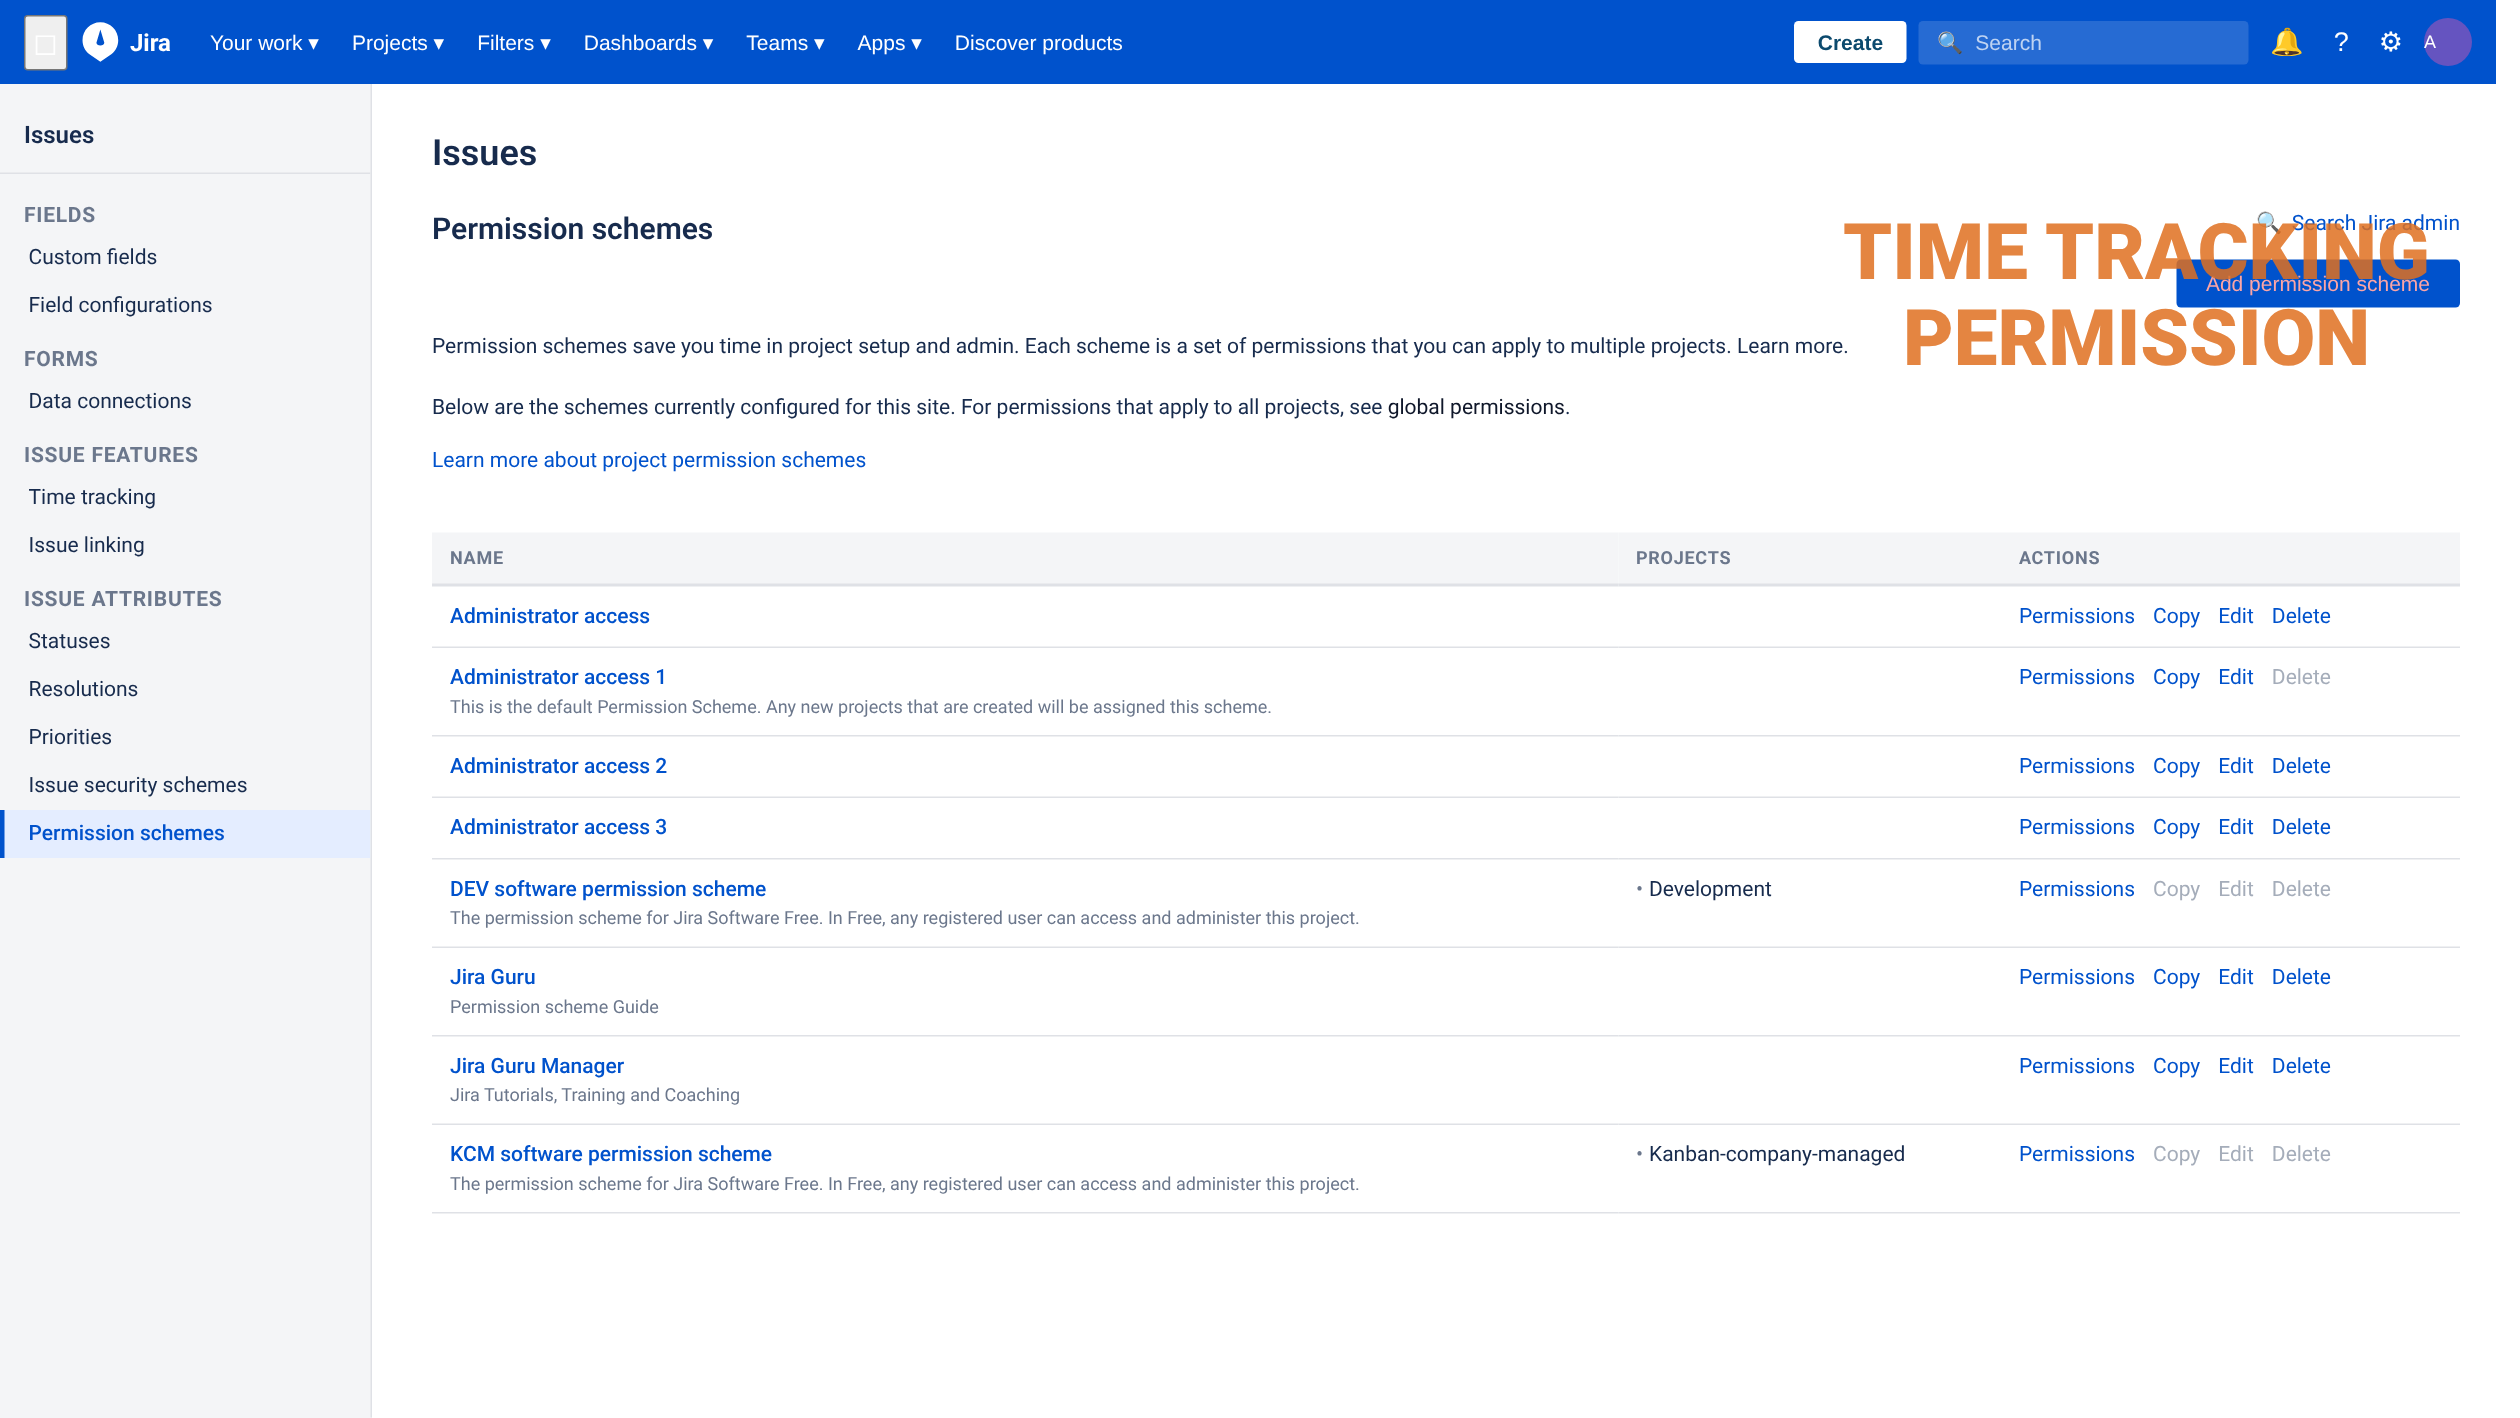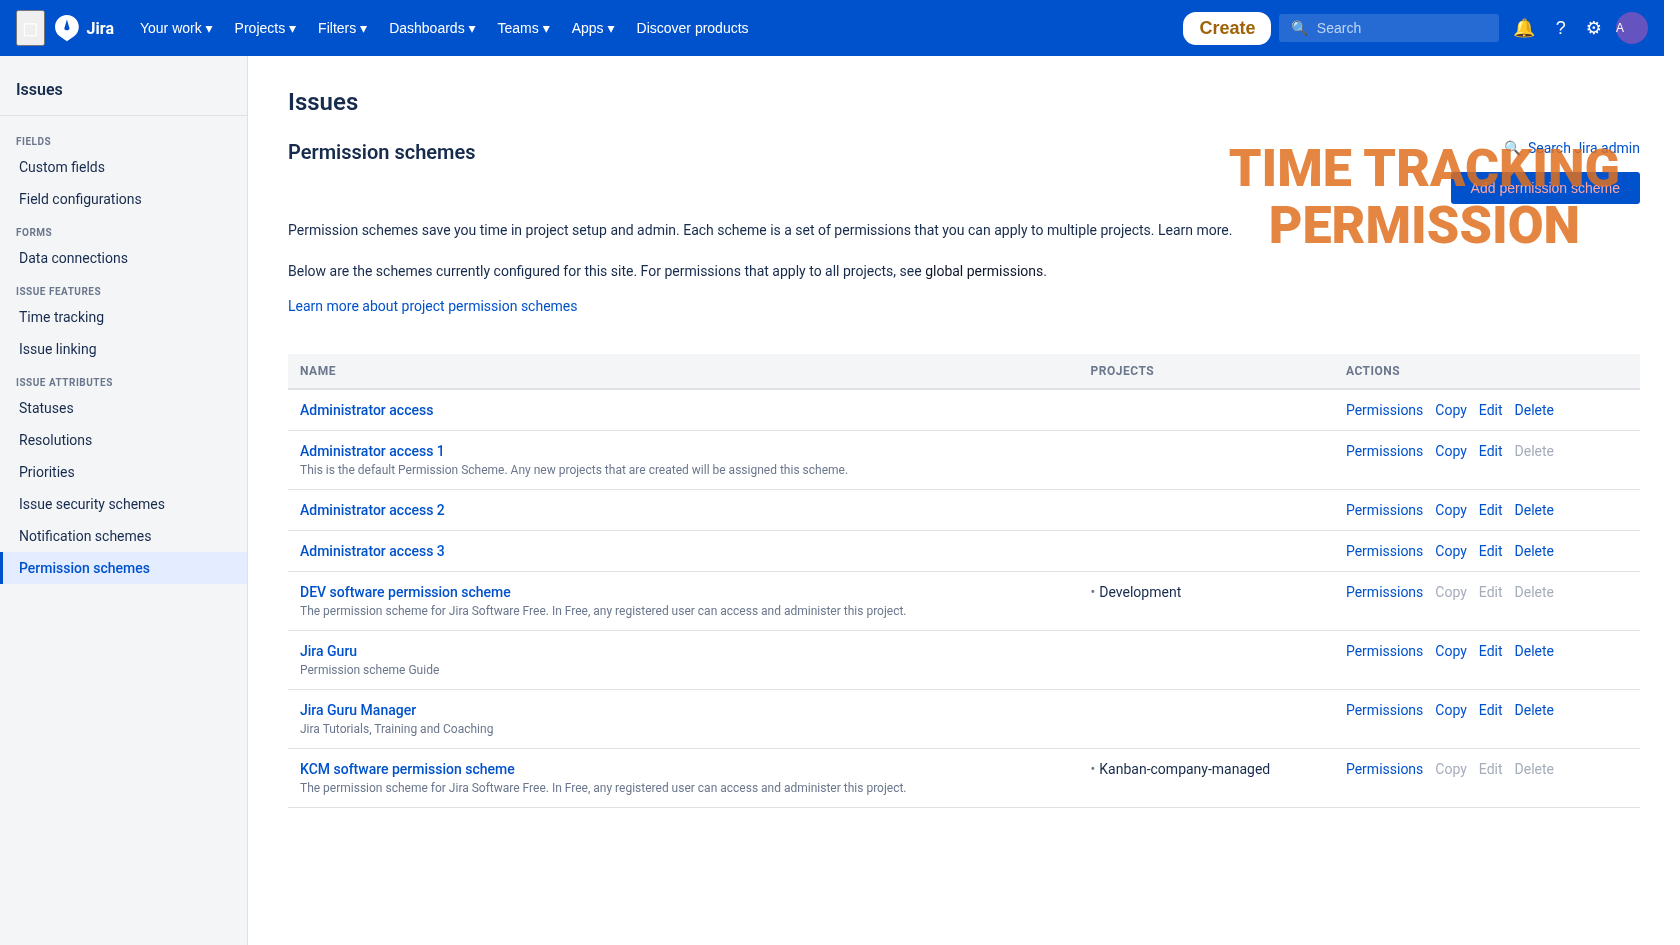--- a/index.html
+++ b/index.html
@@ -14,22 +14,22 @@
     .topnav-waffle { color: #fff; font-size: 20px; cursor: pointer; padding: 4px; }
     .topnav-logo { display: flex; align-items: center; gap: 6px; color: #fff; font-weight: 700; font-size: 16px; text-decoration: none; margin-right: 8px; }
     .topnav-logo-icon { width: 28px; height: 28px; }
     .topnav-nav { display: flex; align-items: flex-end; gap: 2px; flex: 1; }
     .topnav-nav-item {
       color: #fff; background: none; border: none; cursor: pointer;
       padding: 6px 10px; border-radius: 3px; font-size: 14px;
       display: flex; align-items: center; gap: 4px;
     }
     .topnav-create {
-      background: #fff; color: #a16207; border: none; border-radius: 13px;
-      padding: 6px 16px; font-size: 18px; font-weight: 600; cursor: pointer; margin-left: 8px;
+      background: #fff; color: #0c4a6e; border: none; border-radius: 3px;
+      padding: 6px 16px; font-size: 14px; font-weight: 600; cursor: pointer; margin-left: 8px;
     }
     .topnav-right { display: flex; align-items: center; gap: 8px; margin-left: auto; }
     .topnav-search {
       display: flex; align-items: center; background: rgba(255,255,255,0.15);
       border: none; border-radius: 3px; padding: 6px 12px; gap: 8px;
       width: 220px; cursor: pointer;
     }
     .topnav-search input {
       background: transparent; border: none; outline: none; color: #fff;
       font-size: 14px; width: 100%;
@@ -43,21 +43,21 @@
     
     .app-layout { display: flex; margin-top: 56px; min-height: calc(100vh - 56px); }
 
     
     .sidebar {
       width: 248px; min-width: 248px; background: #f4f5f7;
       border-right: 1px solid #dfe1e6; padding: 16px 0;
       position: fixed; top: 56px; left: 0; bottom: 0; overflow-y: auto;
     }
     .sidebar-section-title {
-      font-size: 10px; font-weight: 700; color: #6b778c;
+      font-size: 14px; font-weight: 700; color: #6b778c;
       padding: 12px 16px 4px 16px; text-transform: uppercase; letter-spacing: 0.5px;
     }
     .sidebar-item {
       display: block; padding: 8px 16px; color: #172b4d; text-decoration: none;
       font-size: 14px; cursor: pointer; border-left: 3px solid transparent;
     }
     .sidebar-item.active { background: #e4edff; border-left-color: #0052cc; color: #0052cc; font-weight: 500; }
     .sidebar-top-title {
       font-size: 16px; font-weight: 600; padding: 8px 16px 16px 16px; color: #172b4d;
       border-bottom: 1px solid #dfe1e6; margin-bottom: 8px;
@@ -162,21 +162,20 @@
 
     <div class="sidebar-section-title">ISSUE FEATURES</div>
     <a class="sidebar-item">Time tracking</a>
     <a class="sidebar-item">Issue linking</a>
 
     <div class="sidebar-section-title">ISSUE ATTRIBUTES</div>
     <a class="sidebar-item">Statuses</a>
     <a class="sidebar-item">Resolutions</a>
     <a class="sidebar-item">Priorities</a>
     <a class="sidebar-item">Issue security schemes</a>
-    <a class="sidebar-item">Notification schemes</a>
     <a class="sidebar-item active">Permission schemes</a>
   </aside>
 
   <main class="main-content">
     <h1 class="page-title">Issues</h1>
 
     <div style="display:flex; justify-content:space-between; align-items:flex-start;">
       <h2 class="section-title">Permission schemes</h2>
       <div style="display:flex; flex-direction:column; align-items:flex-end; gap:8px;">
         <div class="search-jira-admin">

